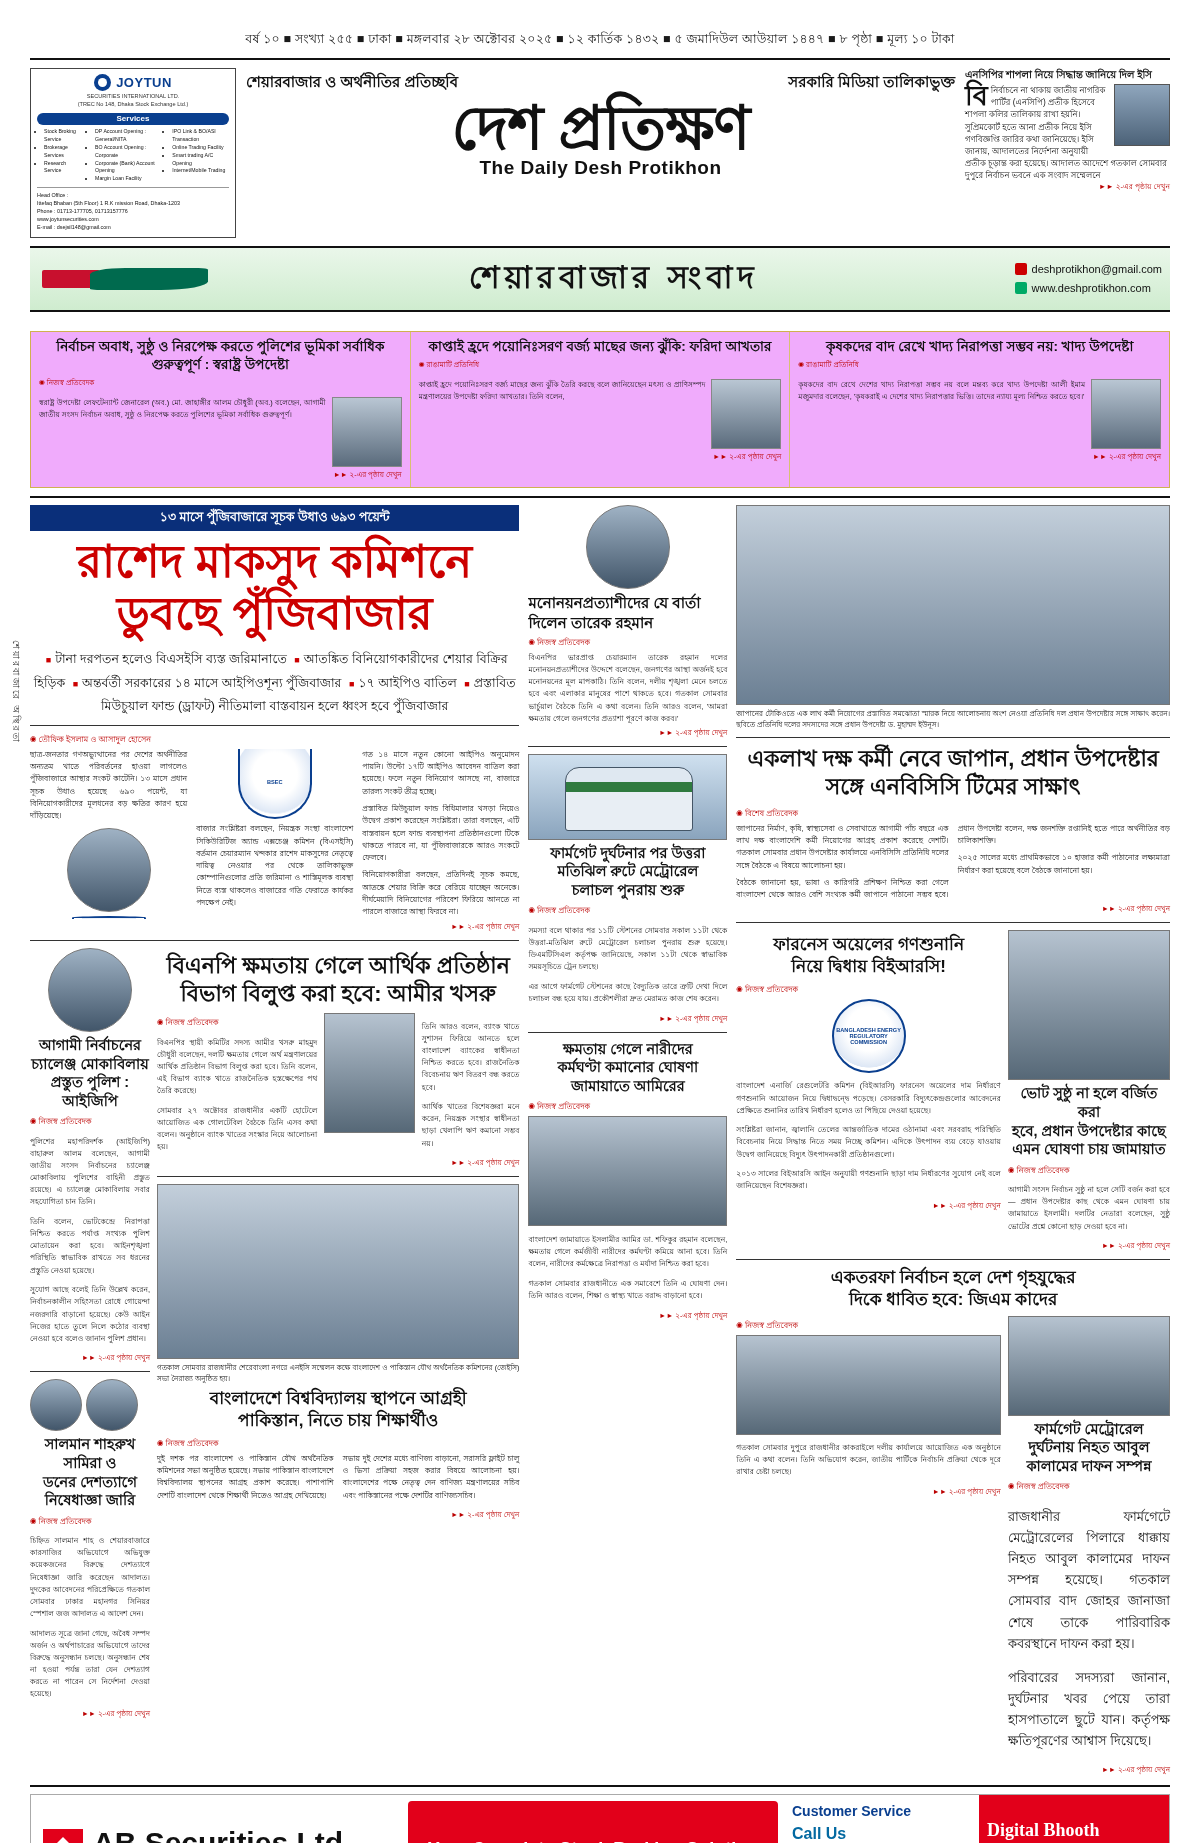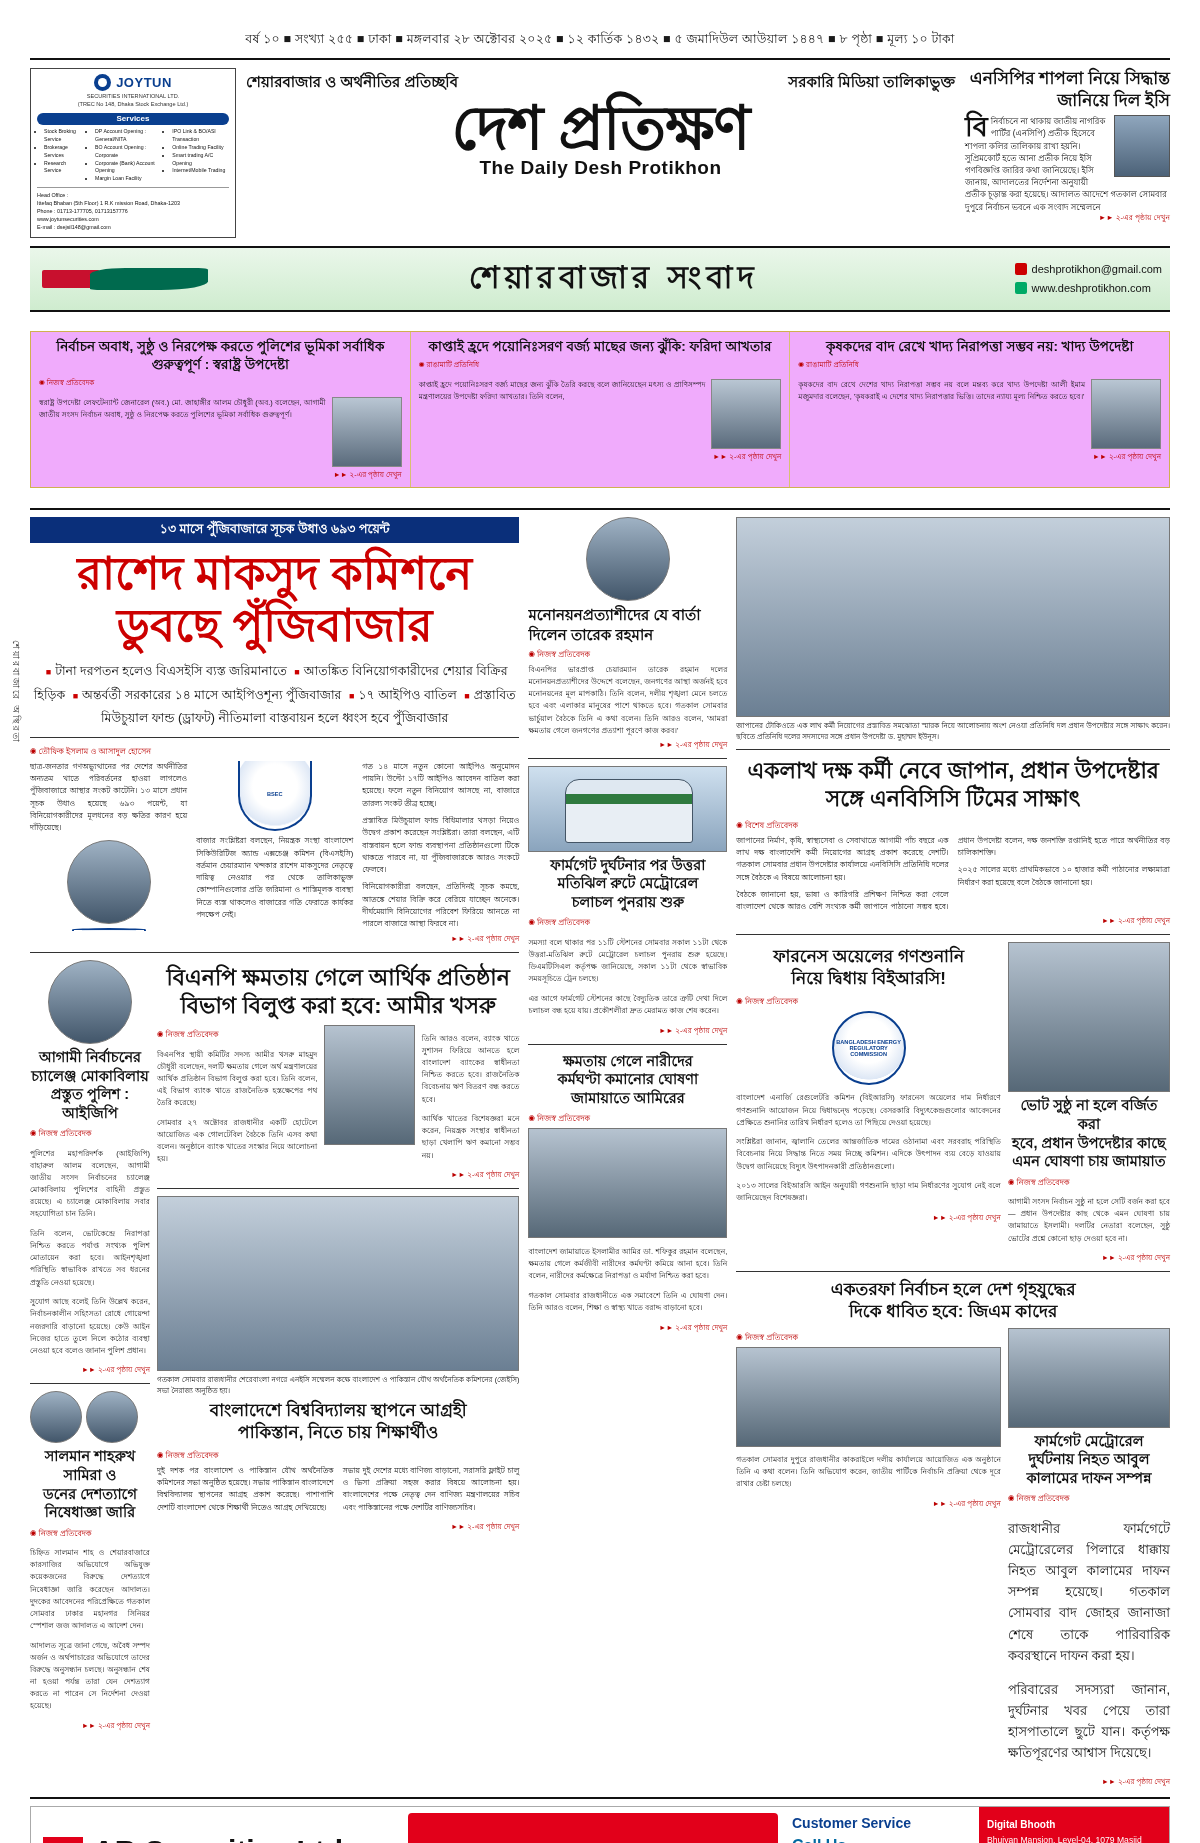--- a/index.html
+++ b/index.html
@@ -63,21 +63,21 @@
   .mh-tagrow { display:flex; justify-content:space-between; align-items:center; font-size:13px; font-weight:bold;}
   .mh-title {
     font-size: 61px;
     font-weight: bold;
     line-height: 1.02;
     margin: 2px 0 0;
     letter-spacing: -1px;
   }
   .mh-en { font-size: 19px; font-weight: bold; letter-spacing:.5px; margin-top:-2px;}
   .mh-right { width: 205px; font-size: 8.4px; line-height:1.45; }
-  .mh-right h4 { margin:0 0 3px; font-size:17px; text-align:right; line-height:1.3;}
+  .mh-right h4 { margin:0 0 3px; font-size:10px; text-align:left; line-height:1.3;}
   .mh-right .photo {
     float:right; width:56px; height:62px; margin:0 0 2px 4px;
     background:linear-gradient(#8fa6bd,#4c6278);
     border:1px solid #555;
   }
   .dropcap { float:left; font-size:27px; line-height:.8; font-weight:bold; margin:2px 3px 0 0;}
   .contnote { text-align:right; font-size:7.5px; color:#b00; }
 
   
   .greenband {
@@ -112,21 +112,21 @@
   .teaser .txt { font-size:7.4px; line-height:1.6; text-align:justify; flex:1;}
   .teaser .byline{ font-size:7.2px; color:#b00; margin:3px 0;}
   .teaser .photo {
     width:70px;height:70px;flex:none;border:1px solid #888;
     background:linear-gradient(#b9c6d3,#5a6b7c);
   }
   .more { color:#b00; font-size:7.2px; text-align:right; margin-top:2px;}
 
   
   .main {
-    display:flex; gap:9px; margin-top:20px;
+    display:flex; gap:9px; margin-top:8px;
     border-top:2px solid #111; padding-top:7px;
   }
   .col { }
   .colA { width: 492px; }
   .colB { width: 200px; }
   .colC { width: 436px; }
 
   .kicker {
     background:#0a2f7a; color:#fff; font-size:12.5px; font-weight:bold;
     text-align:center; padding:3px 0; margin-bottom:5px;
@@ -195,21 +195,21 @@
   .ab-sub { font-size:11.5px; }
   .ad-red {
     width:370px; background:#e2001a; color:#fff; display:flex;
     align-items:center; justify-content:center; font-size:18px; font-weight:bold;
     border-radius:4px; margin:6px;
   }
   .ad-cs { width:195px; padding:6px 8px; font-size:9.5px; line-height:1.5;}
   .ad-cs h5 { margin:0; font-size:14px; color:#0a3f8f;}
   .ad-cs .call { color:#0369a1; font-size:16px; font-weight:bold;}
   .ad-dig { width:190px; background:#e2001a; color:#fff; padding:6px 8px; font-size:8.6px; line-height:1.5;}
-  .ad-dig h5 { margin:4px 0 2px; font-size:10px;}
+  .ad-dig h5 { margin:16px 0 2px; font-size:18px;font-family:Liberation Serif, serif;}
   .offices { display:flex; margin-top:6px; gap:5px;}
   .office { flex:1; border:1px solid #ccc; }
   .office h6 { margin:0; background:#e2001a; color:#fff; font-size:10.5px; padding:3px 6px;}
 
   .sidebar-vert {
     position:absolute; left:4px; top:640px; width:20px;
     writing-mode: vertical-rl; text-orientation: mixed;
     font-size:9px; color:#333; letter-spacing:2px;
   }
   .flex { display:flex; gap:7px; }

